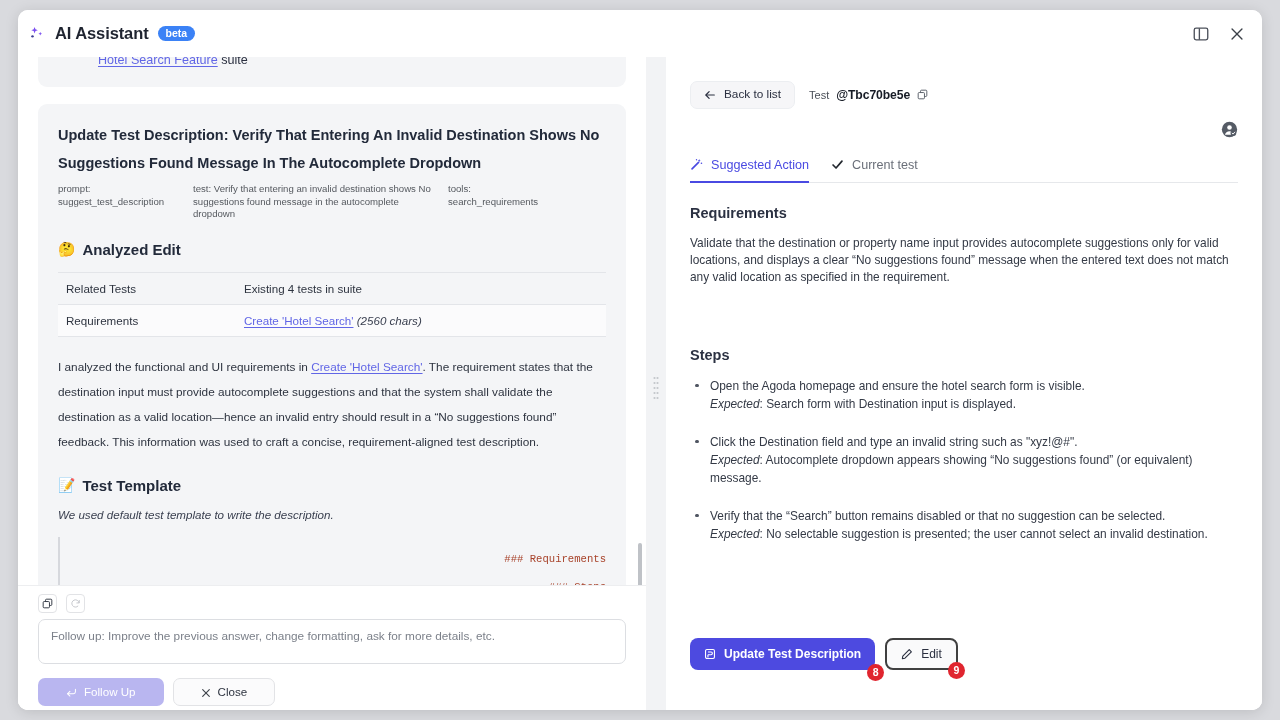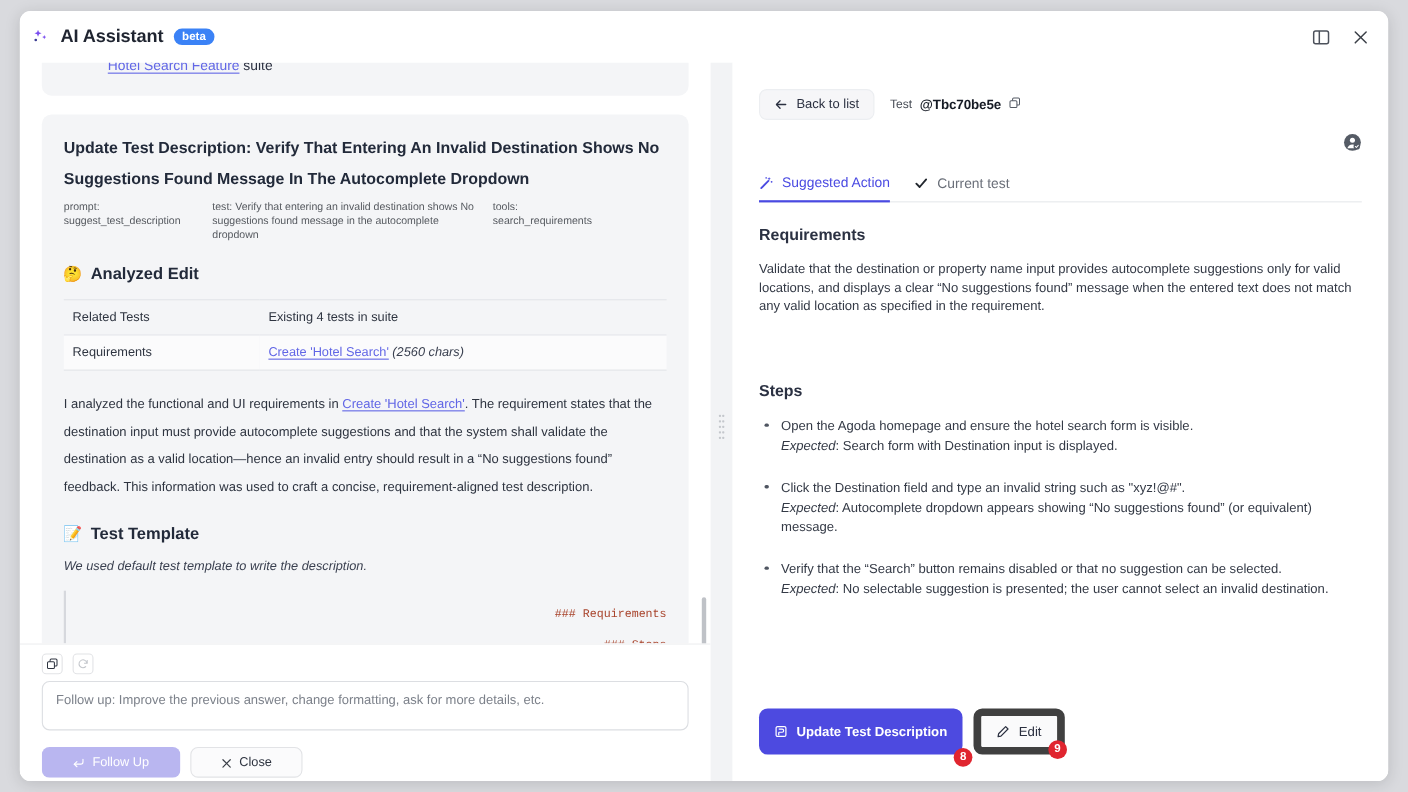--- a/index.html
+++ b/index.html
@@ -280,21 +280,21 @@
 
   .avatar-row { display:flex; justify-content: flex-end; padding-top: 12px; }
 
   .tabs {
     display: flex;
     gap: 22px;
     margin-top: 16px;
     border-bottom: 1px solid #e6e8eb;
   }
   .tab {
-    display: flex; align-items: center; gap: 8px;
+    display: flex; align-items: flex-start; gap: 8px;
     font-size: 12.6px;
     padding-bottom: 9px;
     cursor: pointer;
     color: #6a6f79;
   }
   .tab.active { color: #4a4ae2; border-bottom: 2px solid #4a4ae2; margin-bottom:-1px;}
 
   .r-body { padding-top: 22px; }
   .r-h { font-size: 14.5px; font-weight: bold; color: #2b3142; margin-bottom: 14px; }
   .r-p { font-size: 11.9px; color: #343a46; line-height: 17.2px; }
@@ -313,40 +313,40 @@
     border-radius: 50%;
     background: #4f5561;
   }
   .step-main { font-size: 11.9px; color: #343a46; line-height: 18px; }
   .step-exp { font-size: 11.9px; color: #343a46; line-height: 18px; }
   .step-exp em { font-style: italic; }
 
   
   .r-footer {
     position: absolute;
-    left: 24px; bottom: 24px;
+    left: 24px; bottom: 40px;
     display: flex; gap: 10px;
   }
   .btn-primary {
     display: inline-flex; align-items: center; gap: 8px;
     background: #4d4ae0;
     color: #fff;
     border-radius: 8px;
     padding: 8px 14px;
     font-size: 12px;
     font-weight: bold;
     cursor: pointer;
     line-height: 1;
     position: relative;
   }
   .btn-edit {
     display: inline-flex; align-items: center; gap: 8px;
     background: #fafafb;
     color: #2b3040;
-    border: 7px solid #404040;
+    border: 2px solid #404040;
     border-radius: 8px;
     padding: 8px 14px;
     font-size: 12px;
     cursor: pointer;
     line-height: 1;
     position: relative;
   }
   .badge-num {
     position: absolute;
     right: -9px; bottom: -11px;

